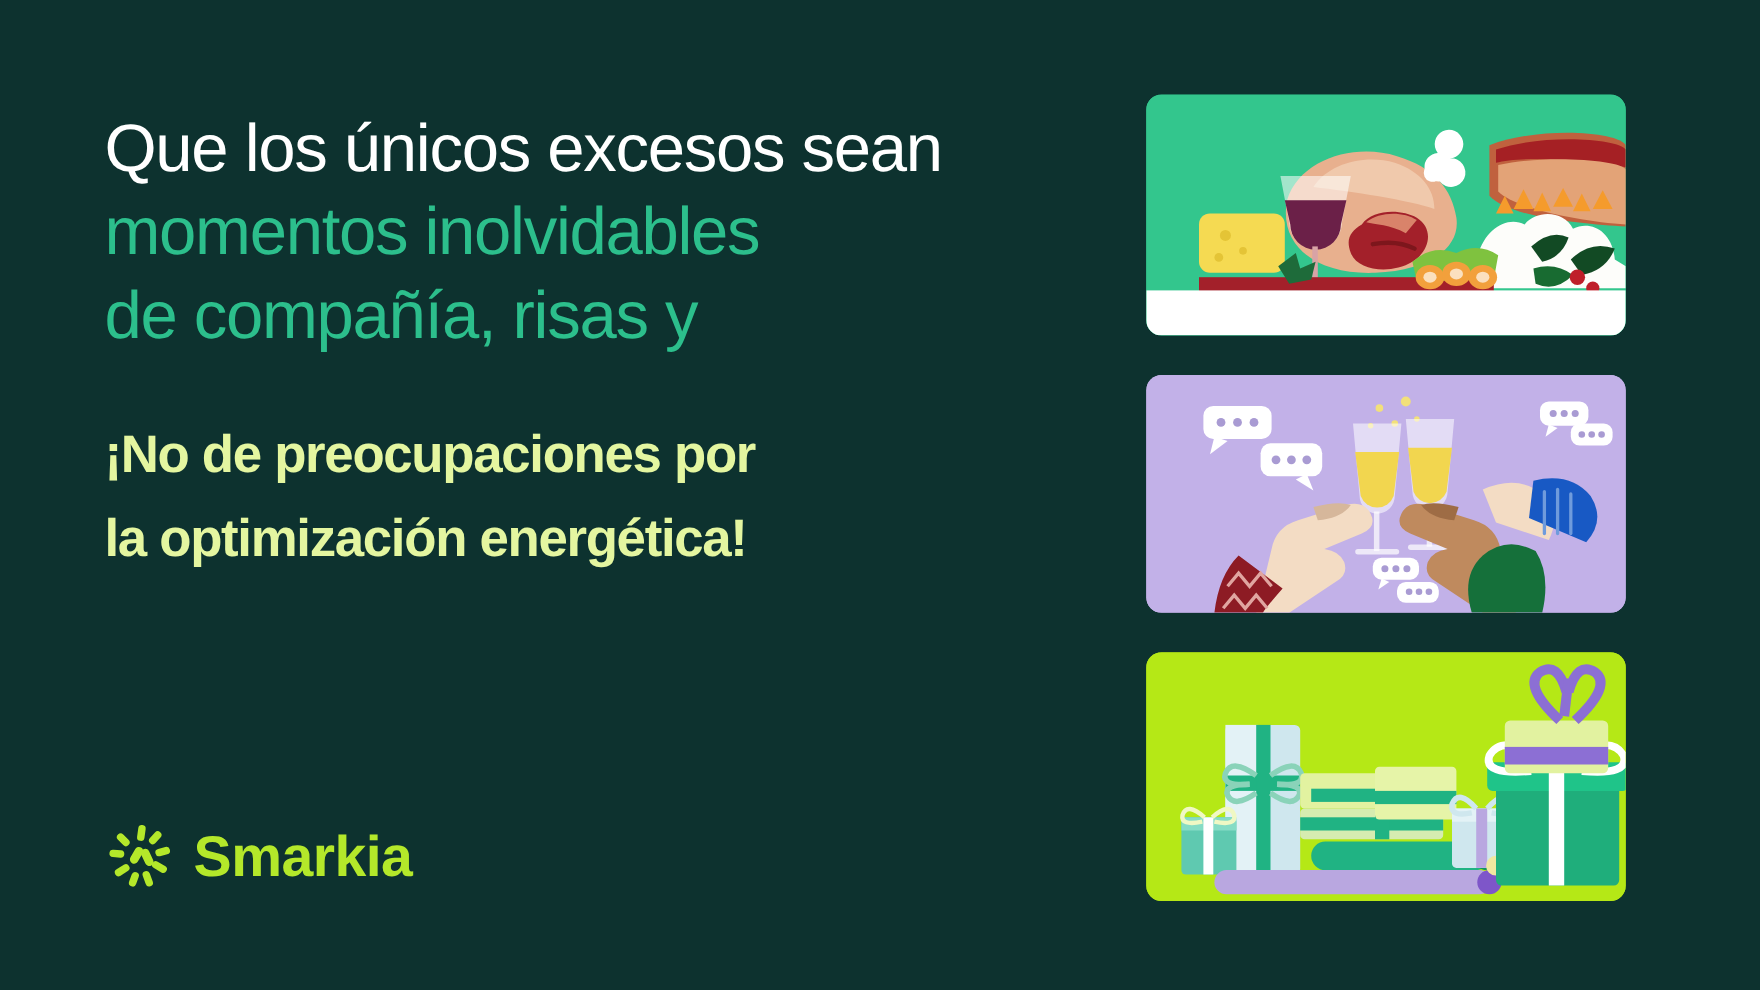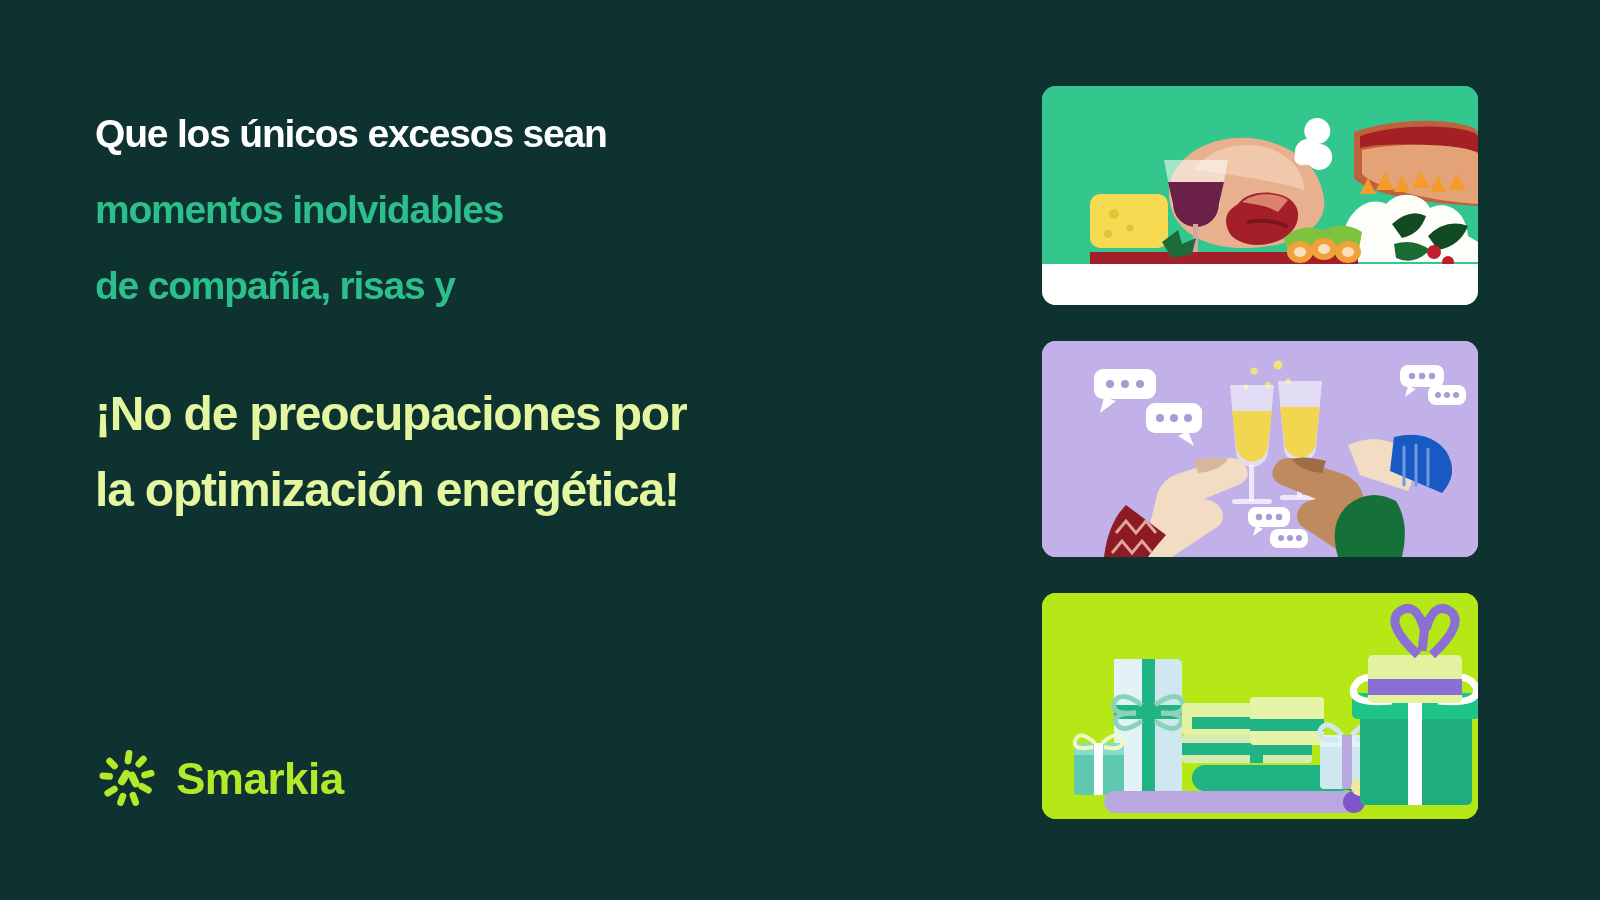--- a/index.html
+++ b/index.html
@@ -7,37 +7,37 @@
     width:1600px;height:900px;overflow:hidden;
     background:#0d322f;
     font-family:"Liberation Sans","DejaVu Sans",sans-serif;
     position:relative;
   }
   .stage{position:absolute;inset:0;}
 
   
   .copy{position:absolute;left:95px;top:96px;width:900px;}
   .headline{
-    font-size:39px;line-height:76px;font-weight:700;letter-spacing:-1.2px;
+    font-size:61px;line-height:76px;font-weight:400;letter-spacing:-1.2px;
     margin:0;
   }
   .h-white{color:#ffffff;display:block;}
   .h-green{color:#2cbf8c;display:block;}
   .subhead{
     margin:0;padding-top:52px;
     font-size:48px;line-height:76px;font-weight:700;letter-spacing:-1.2px;
     color:#e4f6a0;
   }
   .subhead span{display:block;}
 
   
   .logo{position:absolute;left:98px;top:748px;display:flex;align-items:center;gap:16px;}
   .logo-mark{width:62px;height:62px;display:block;}
   .logo-word{
-    color:#b4e82a;font-size:44px;font-weight:700;letter-spacing:-0.5px;
+    color:#b4e82a;font-size:52px;font-weight:700;letter-spacing:-0.5px;
     line-height:1;
   }
 
   
   .cards{position:absolute;left:1042px;top:86px;width:436px;}
   .card{
     width:436px;border-radius:14px;overflow:hidden;position:relative;
   }
   .card + .card{margin-top:36px;}
   .card-1{height:219px;background:#33c68d;}

